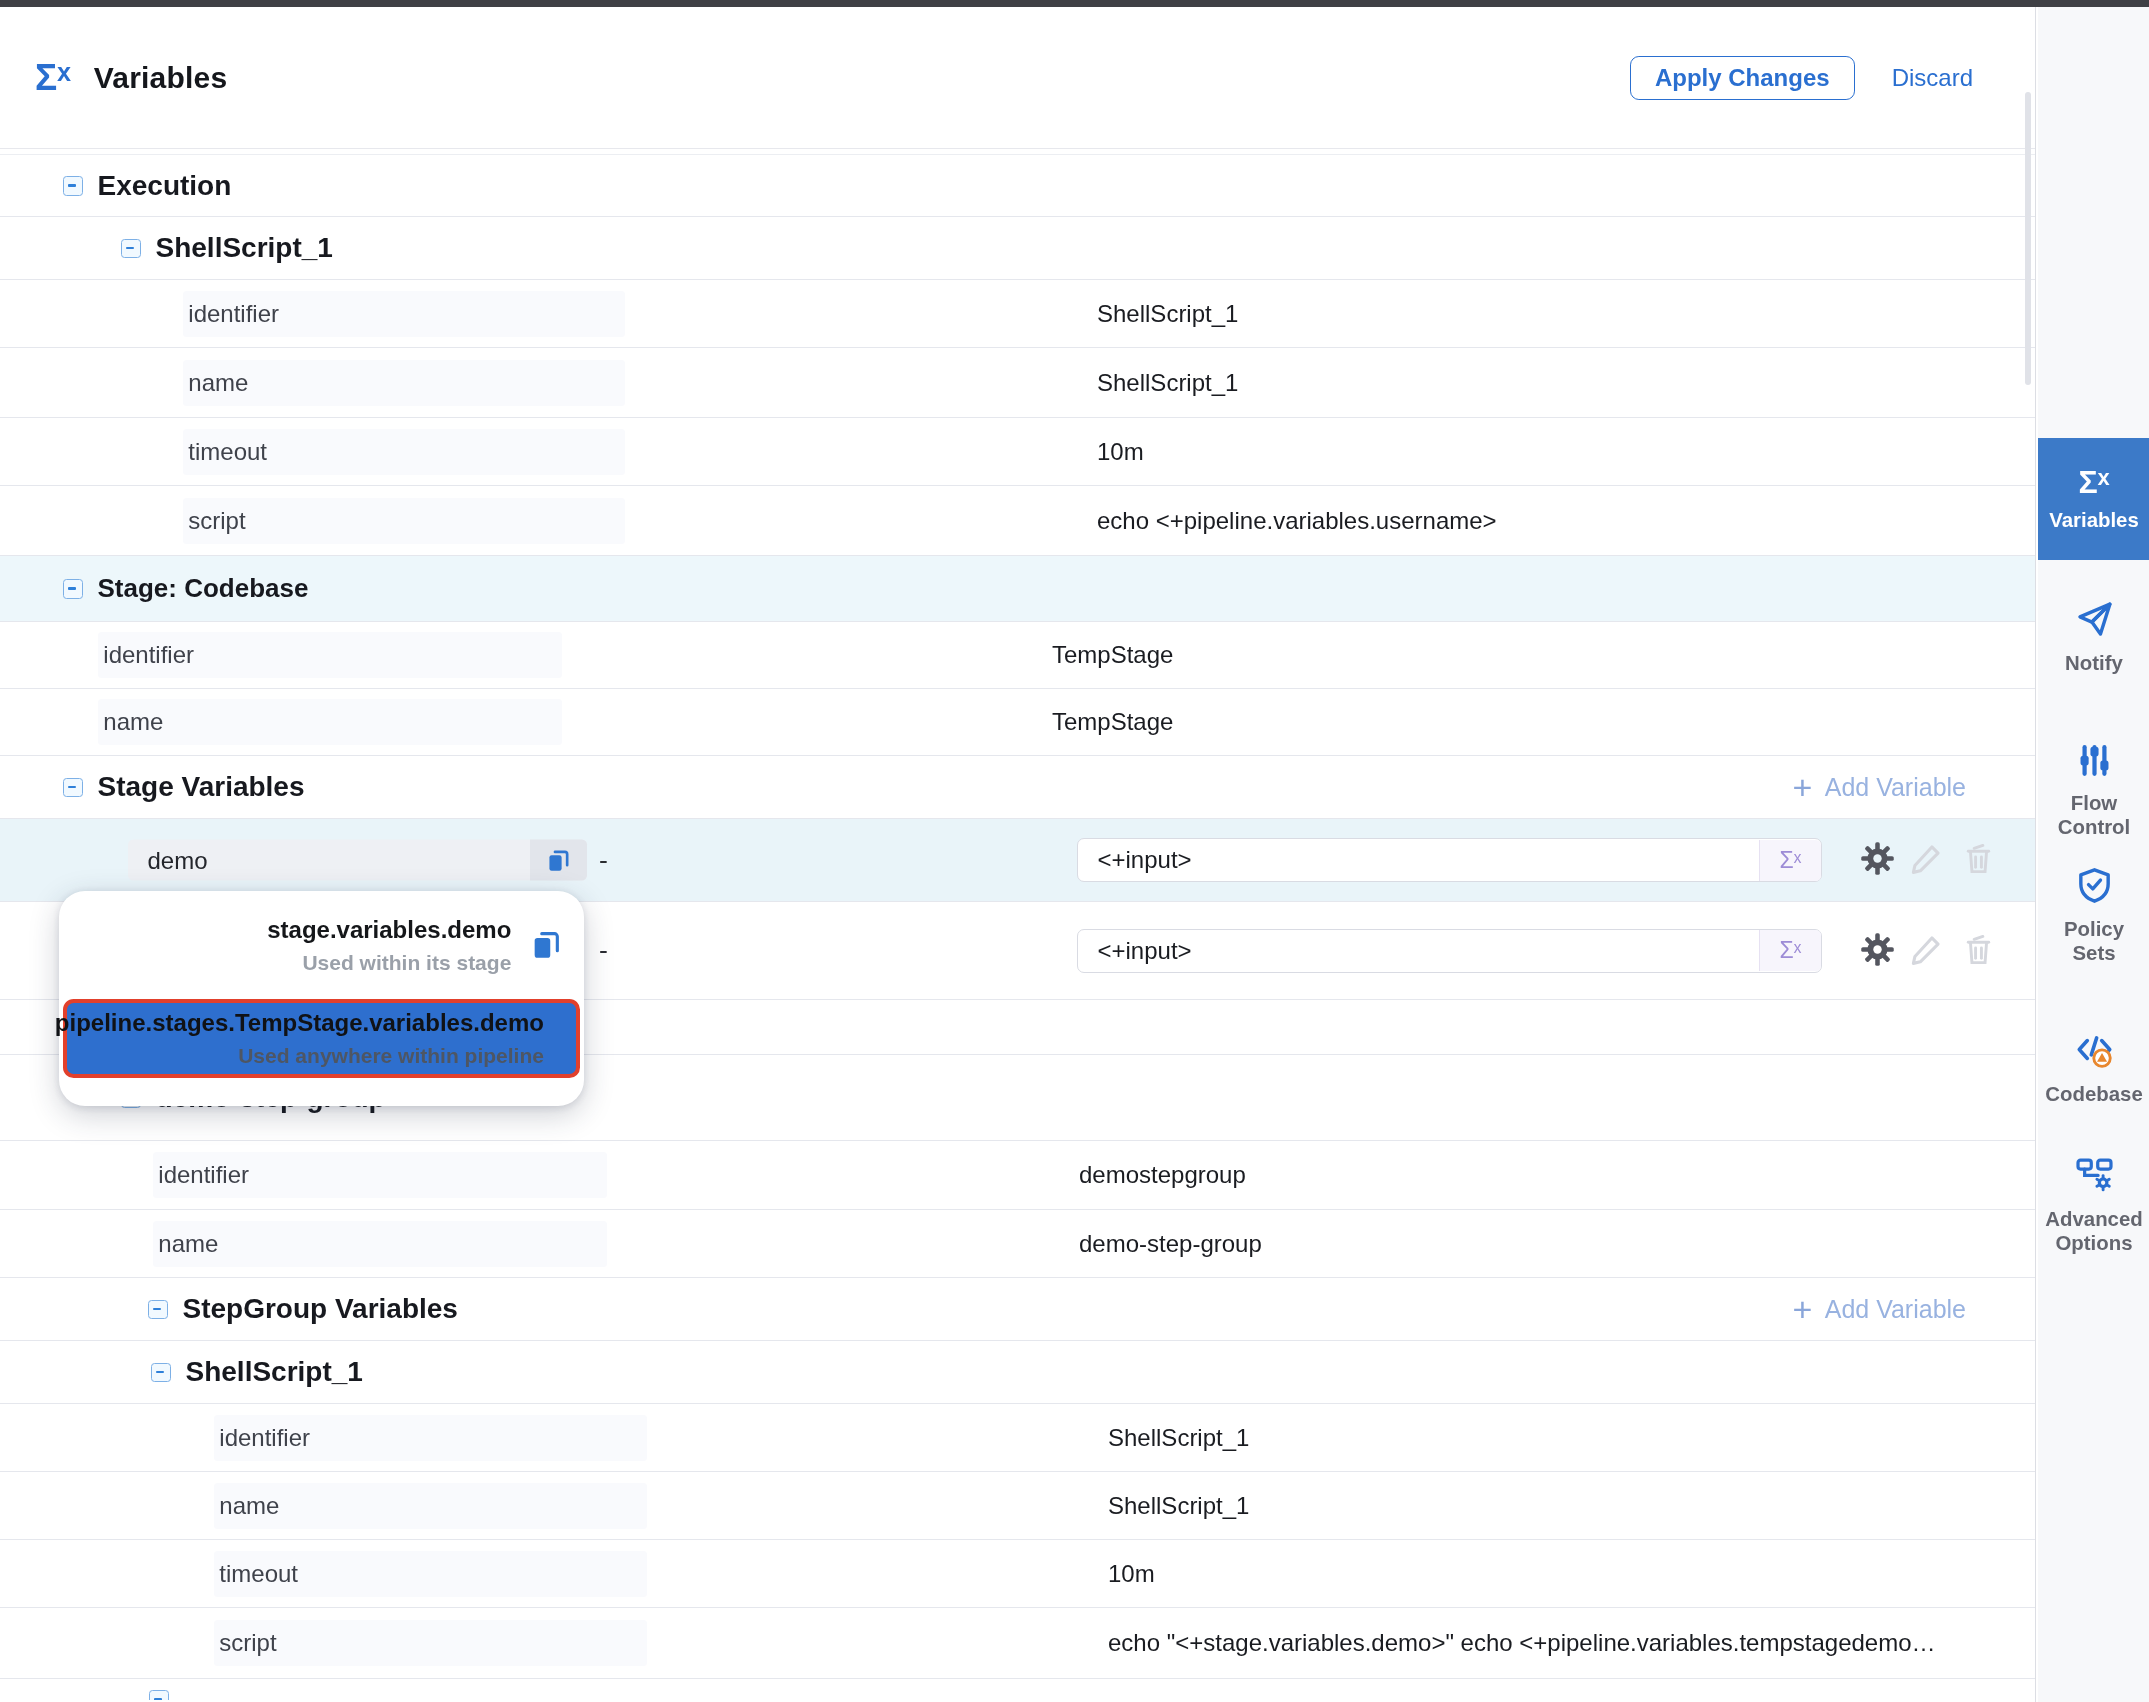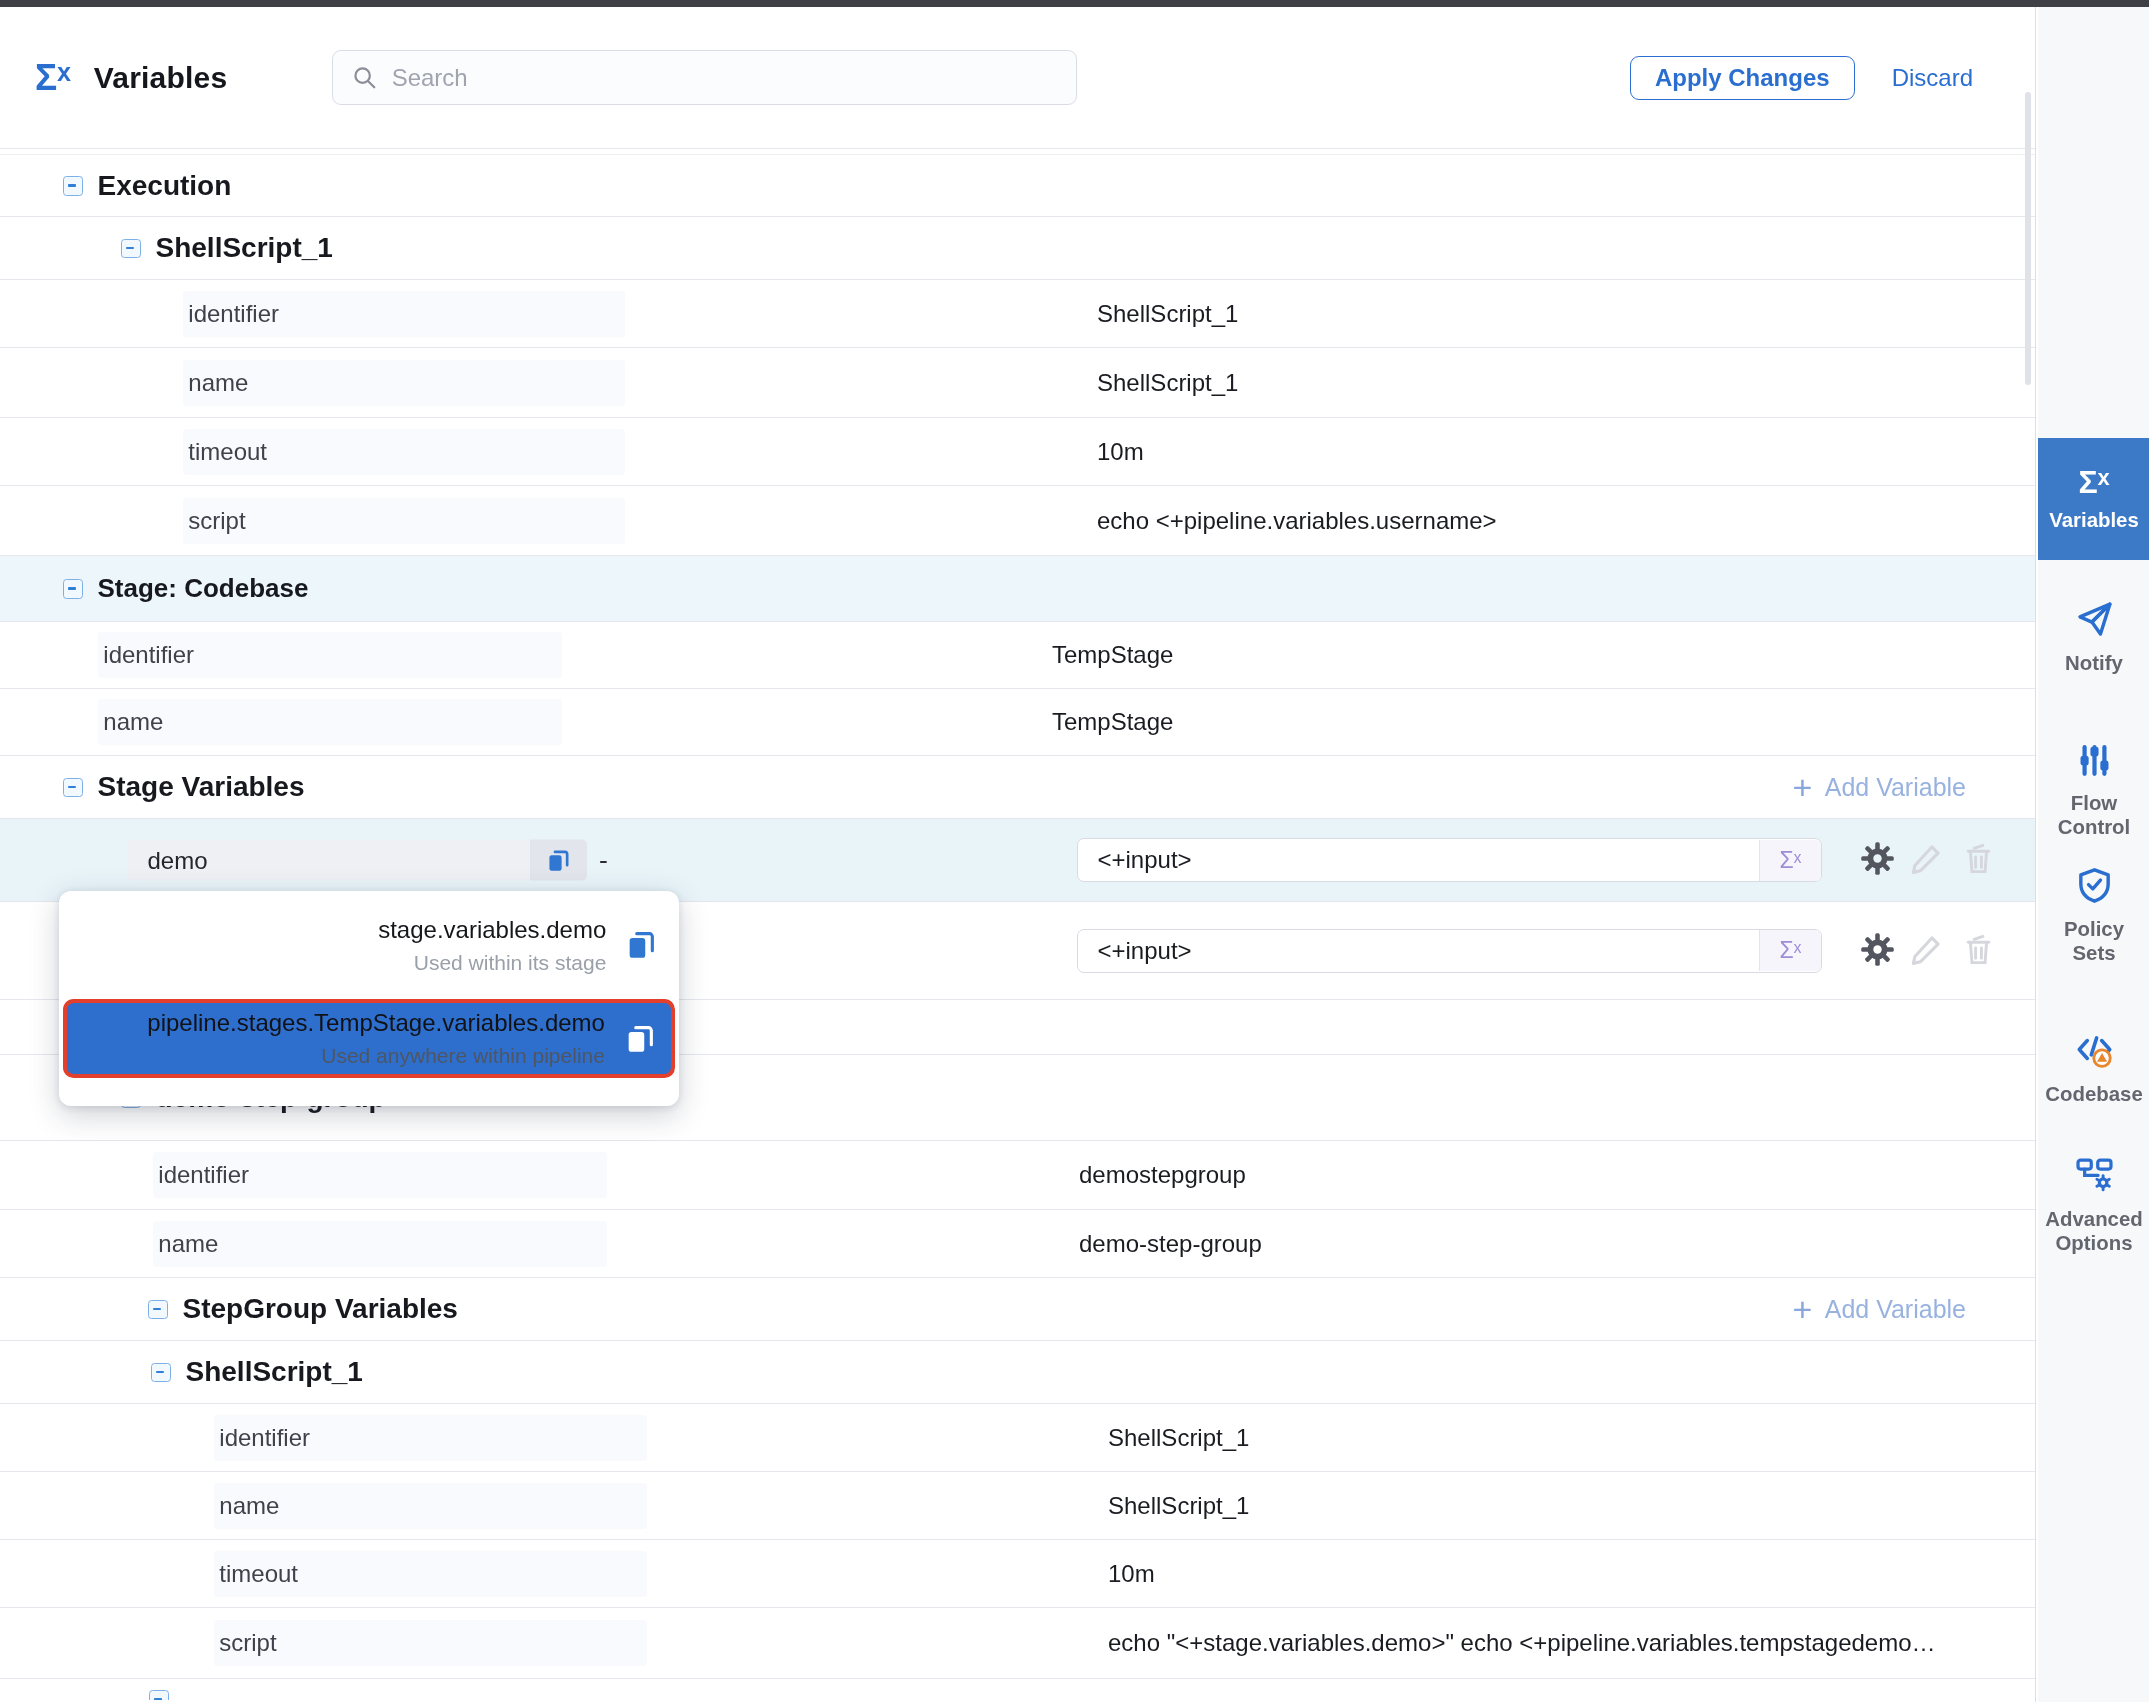--- a/index.html
+++ b/index.html
@@ -59,21 +59,21 @@
   .name-field .name-text { font-size:24px; color:#23252b; padding-left:19.5px; flex:1; }
   .name-copy { width:57px; height:41px; background:#e2e5eb; border-radius:0 5.3px 5.3px 0; display:flex; align-items:center; justify-content:center; cursor:pointer; }
   .type-dash { position:absolute; left:599px; font-size:26.6px; color:#2a2c31; }
   .value-field { position:absolute; left:1077px; top:50%; transform:translateY(-50%); width:745px; height:44px; background:#fff; border:1.8px solid #d9dbe3; border-radius:7px; display:flex; align-items:center;gap:32px; }
   .value-field .vf-text { font-size:24px; color:#1a1c21; padding-left:19.5px; flex:1; }
   .vf-sigma { width:62px; height:41px; border-left:1.8px solid #e6e1f2; background:#f7f5fc; border-radius:0 5.3px 5.3px 0; display:flex; align-items:center; justify-content:center; font-size:23px; color:#9d8cd6; cursor:pointer; }
   .row-icon { position:absolute; top:50%; transform:translateY(-50%); cursor:pointer; }
   .ic-gear { left:1858px; } .ic-pencil { left:1908px; } .ic-trash { left:1961px; }
 
   
-  .copy-popup { position:absolute; left:59px; top:884px; width:620px; height:215px; background:#fff; border-radius:12px; box-shadow:0 8.9px 30px rgba(35,45,70,.22), 0 1.8px 7px rgba(35,45,70,.12); z-index:30; }
+  .copy-popup { position:absolute; left:59px; top:884px; width:525px; height:215px; background:#fff; border-radius:26px; box-shadow:0 8.9px 30px rgba(35,45,70,.22), 0 1.8px 7px rgba(35,45,70,.12); z-index:30;font-weight:bold; }
   .popup-opt1 { height:108px; display:flex; align-items:center; justify-content:flex-end; gap:17.7px; padding-right:21px; cursor:pointer; }
   .opt-texts { display:flex; flex-direction:column; align-items:flex-end; gap:7px; }
   .opt-path { font-size:24px; color:#15171a; }
   .opt-scope { font-size:21px; color:#9aa0a9; }
   .popup-opt2 { margin:0 4.4px; height:79px; background:#2e6fce; border:4.4px solid #e2402c; border-radius:10.6px; display:flex; align-items:center; justify-content:flex-end; gap:17.7px; padding-right:14px; cursor:pointer; }
   .popup-opt2 .opt-path { color:#101216; }
   .popup-opt2 .opt-scope { color:#4e5663; }
 
   .scroll-thumb { position:absolute; left:2025px; top:85px; width:6.2px; height:293px; background:#e0e2e8; border-radius:3.5px; }
 
@@ -91,27 +91,20 @@
 <body>
 
 <div class="screen">
   <div class="topbar"></div>
 
   <div class="main">
 
     <div class="header">
       <span class="logo-sigma">Σˣ</span>
       <span class="page-title">Variables</span>
-      <div class="searchbox">
-        <svg width="26.6" height="26.6" viewBox="0 0 24 24" fill="none" stroke="#8b8e98" stroke-width="2" stroke-linecap="round">
-            <circle cx="10.5" cy="10.5" r="6.5"></circle>
-            <line x1="15.5" y1="15.5" x2="21" y2="21"></line>
-          </svg>
-        <input type="text" value="" placeholder="Search" style="">
-      </div>
       <div class="hspacer"></div>
       <button class="apply-btn">Apply Changes</button>
       <span class="discard-link">Discard</span>
     </div>
 
     <div class="rows">
 
       <div class="row ind1" style="height:62px">
         <span class="exp">
             <span class="minus"></span>

